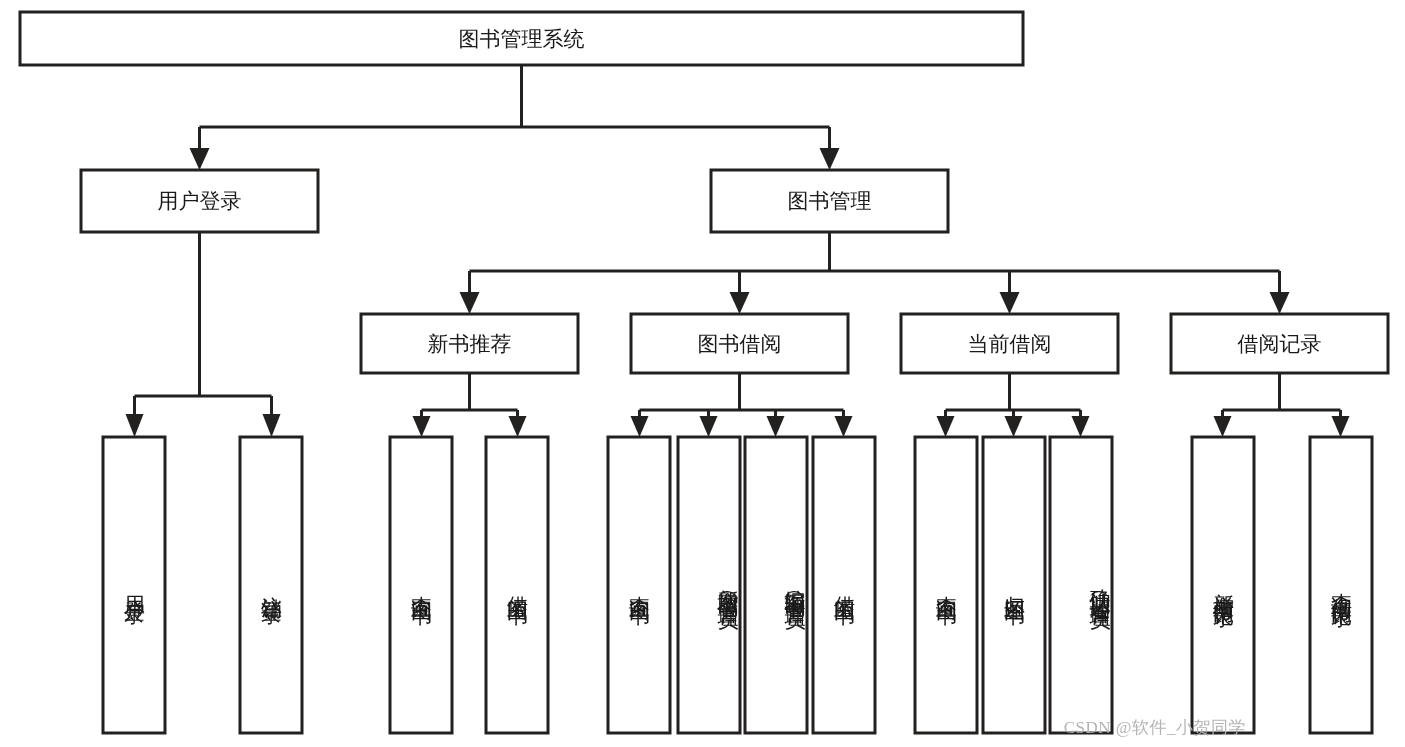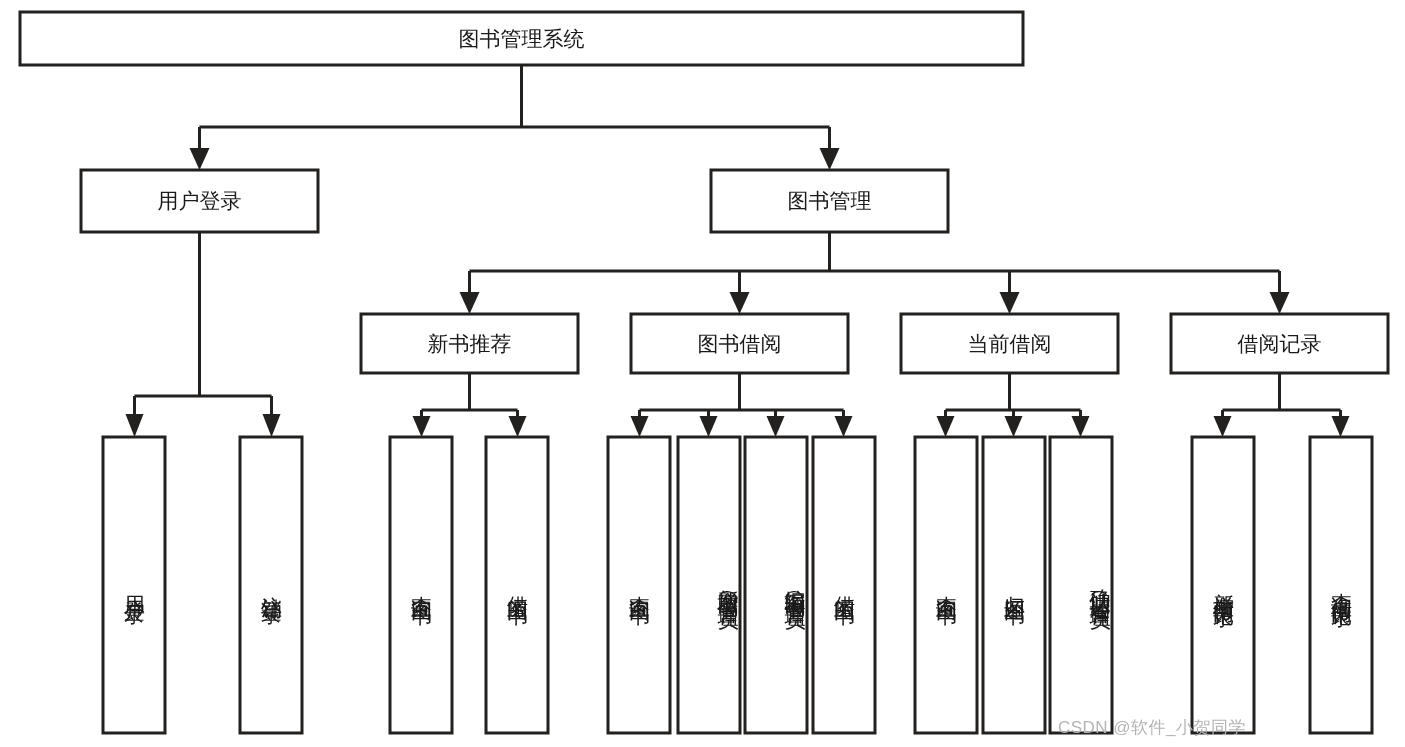--- a/index.html
+++ b/index.html
@@ -60,21 +60,21 @@
     white-space: nowrap;
     display: flex;
     align-items: center;
     justify-content: center;
     user-select: none;
   }
   .watermark {
     position: absolute;
     right: 12px;
     bottom: 8px;
-    font-family: Liberation Sans, sans-serif;
+    font-family: Liberation Serif, serif;
     font-size: 17px;
     color: #b4b4b4;
     letter-spacing: 0.5px;
     white-space: nowrap;
   }
 </style>
 </head>
 <body>
 
 <div id="diagram-root">

